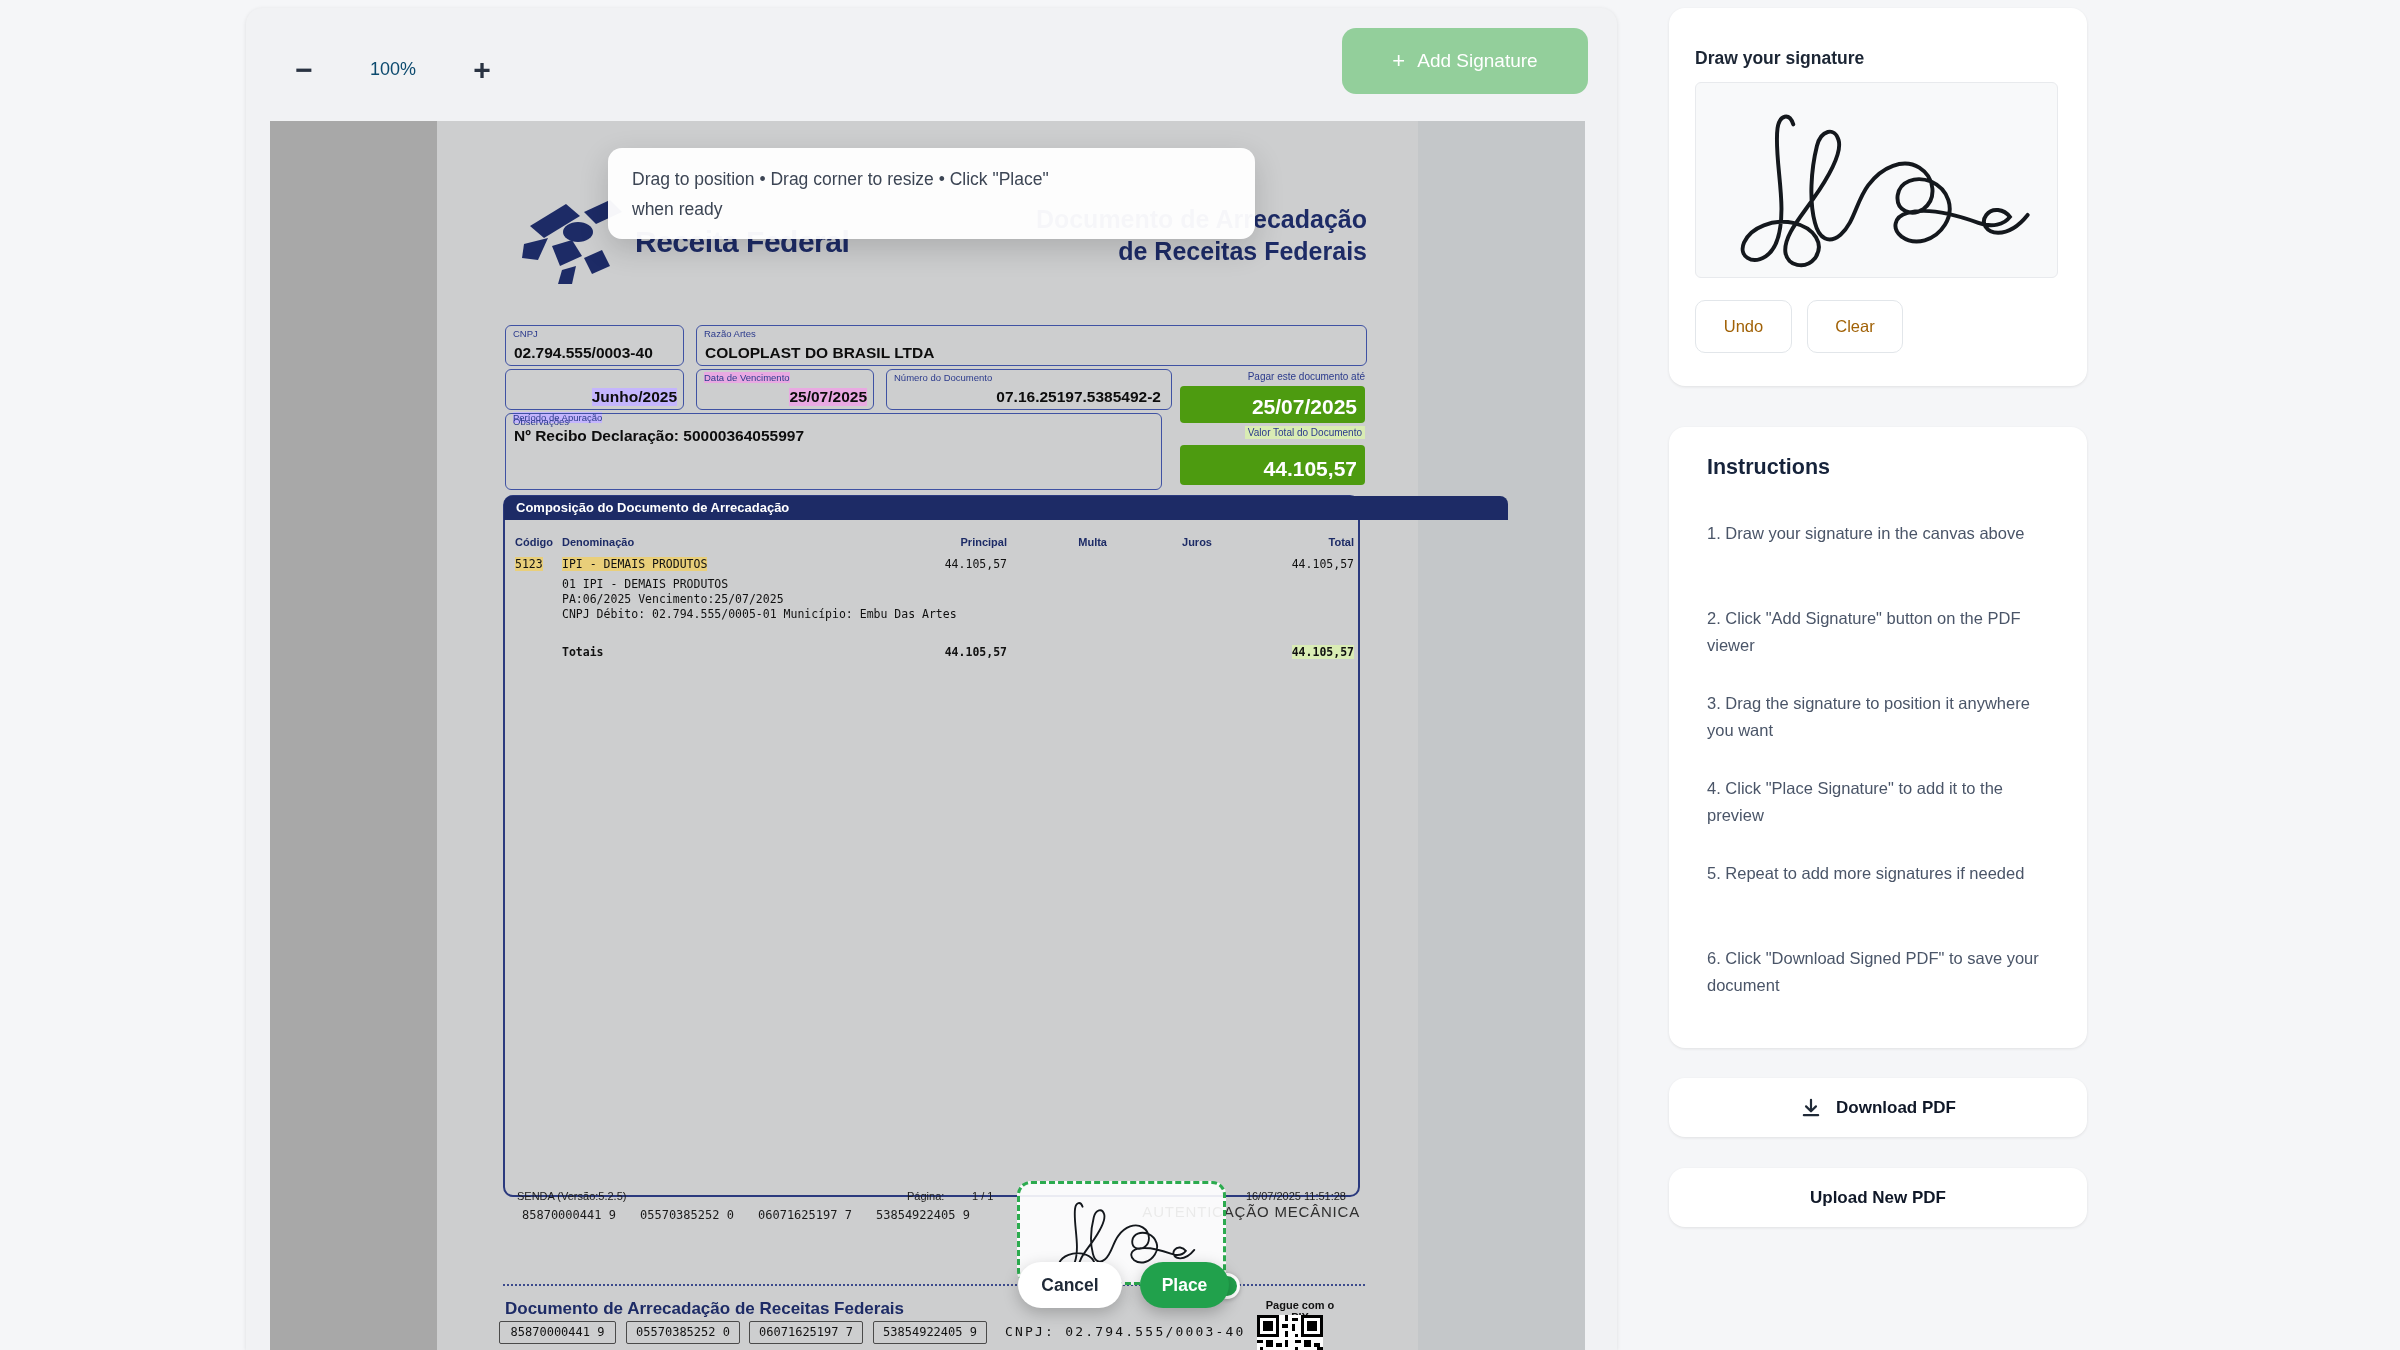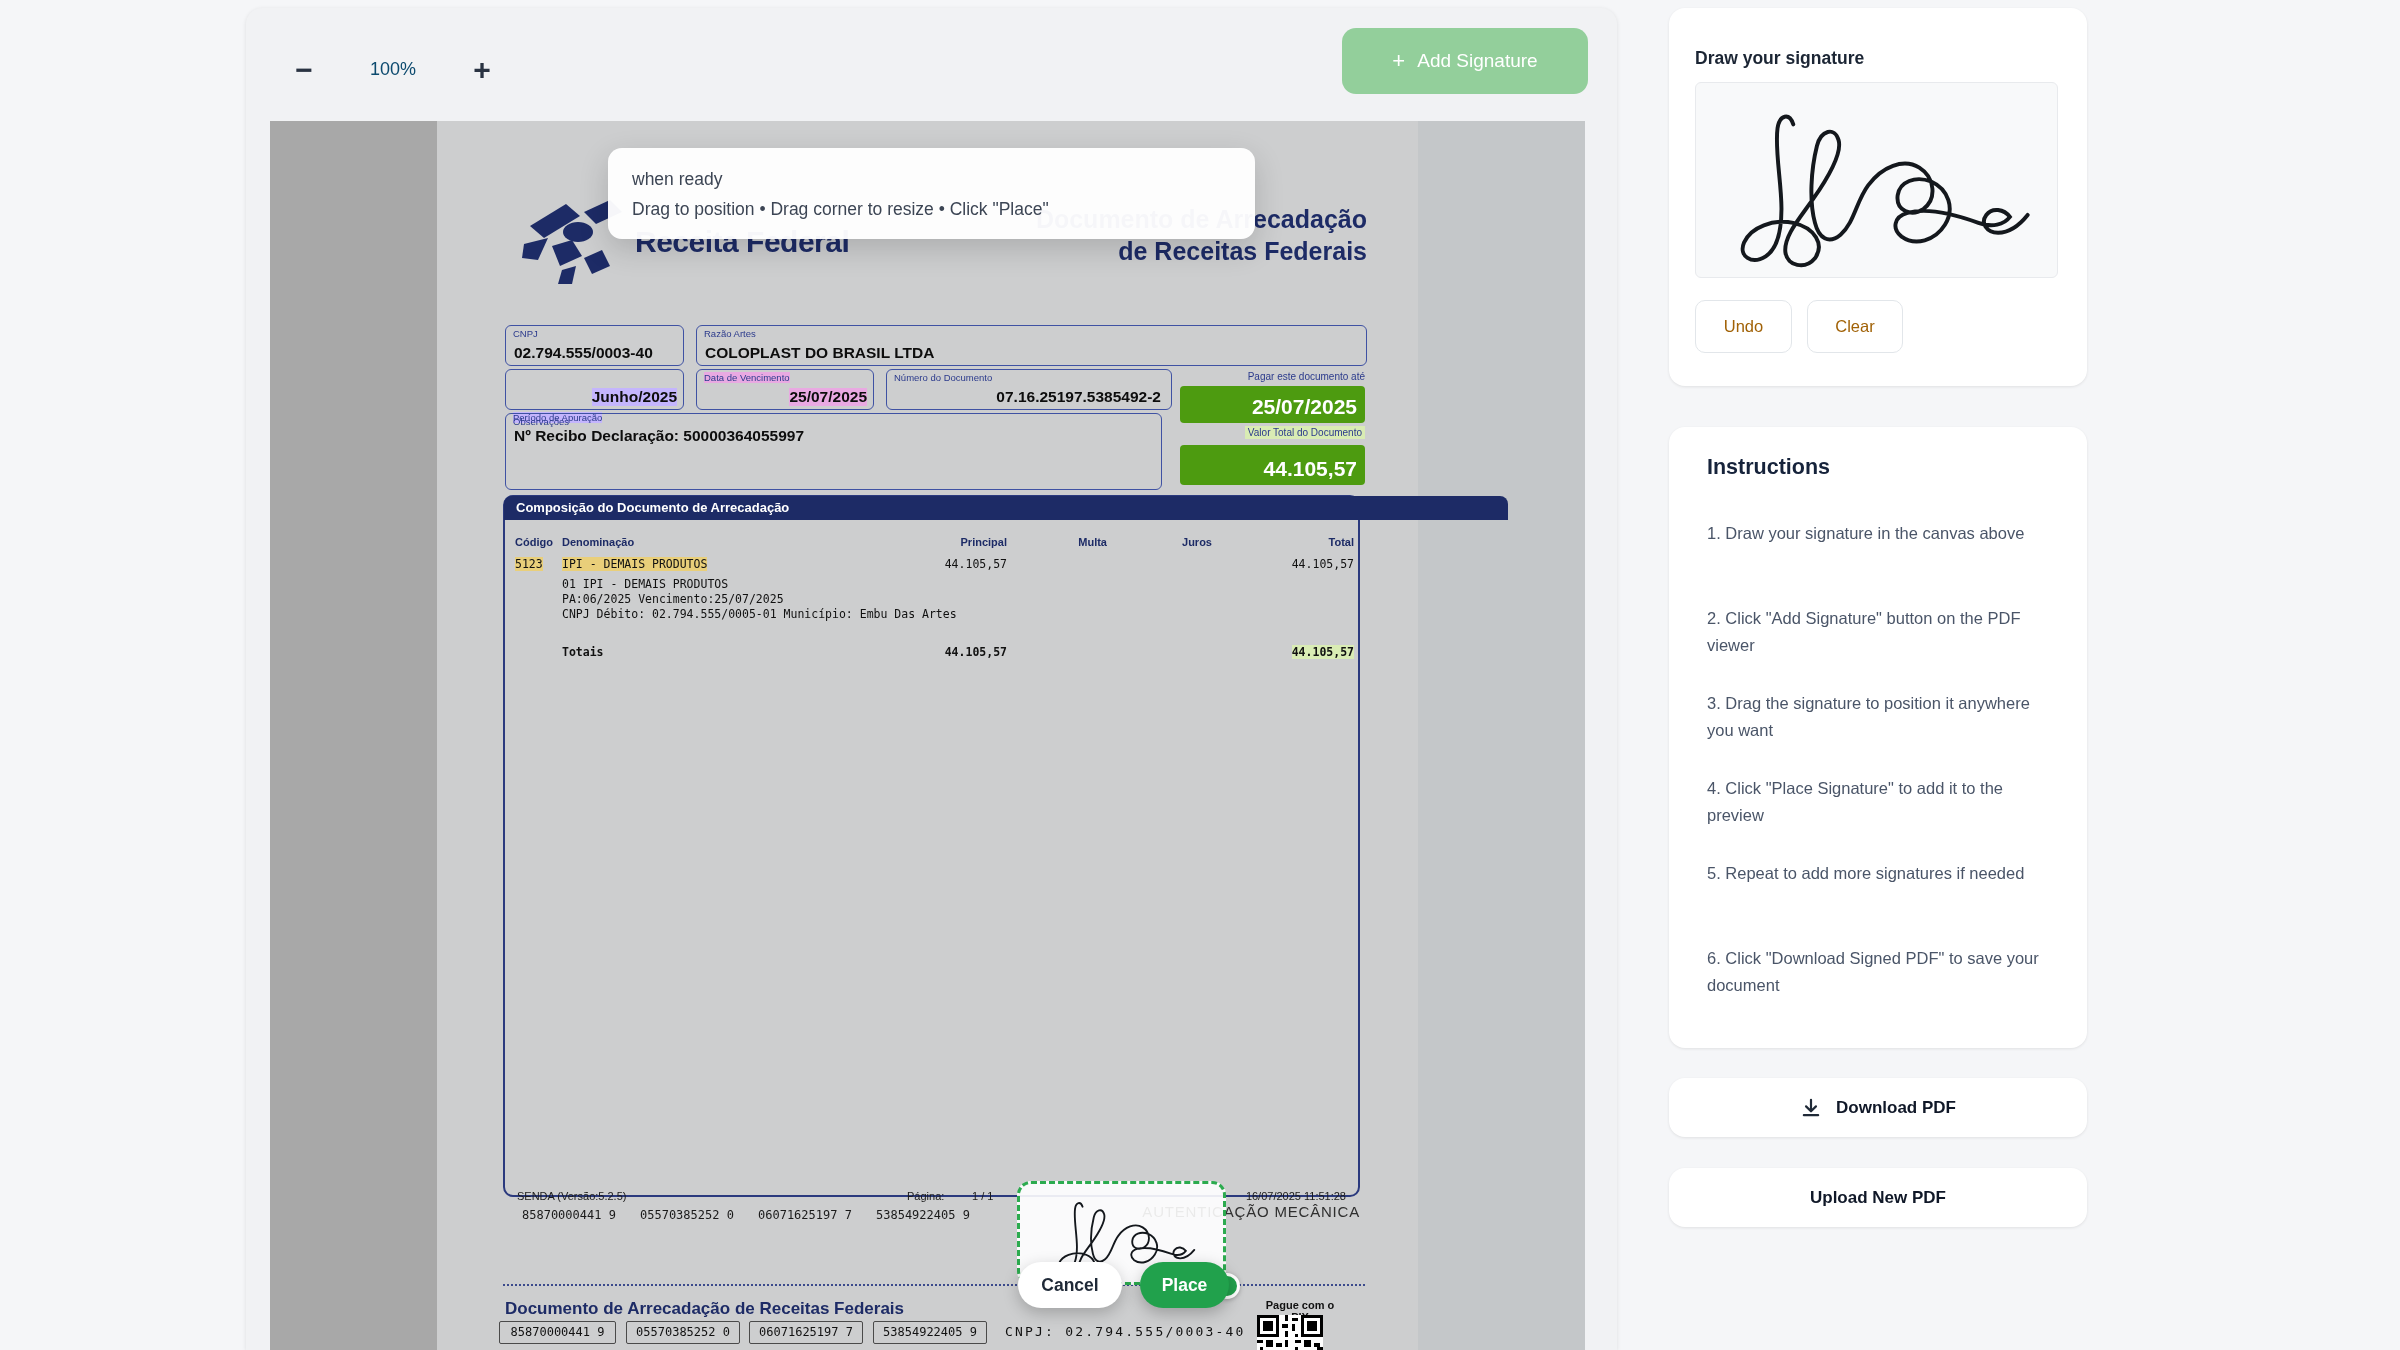--- a/index.html
+++ b/index.html
@@ -136,22 +136,22 @@
           </svg>
         </div>
         <div class="abs brand-text">Receita Federal</div>
 
         <div class="abs doc-title">
           <div>Documento de Arrecadação</div>
           <div>de Receitas Federais</div>
         </div>
 
         <div class="abs tooltip">
+          <div>Drag to position • Drag corner to resize • Click "Place"</div>
           <div>when ready</div>
-          <div>Drag to position • Drag corner to resize • Click "Place"</div>
         </div>
 
         <div class="abs f-box" style="left:68px;top:204px;width:177px;height:39px;">
           <span class="f-label">CNPJ</span>
           <span class="f-value" style="left:8px;">02.794.555/0003-40</span>
         </div>
         <div class="abs f-box" style="left:259px;top:204px;width:669px;height:39px;">
           <span class="f-label">Razão Artes</span>
           <span class="f-value" style="left:8px;">COLOPLAST DO BRASIL LTDA</span>
         </div>

